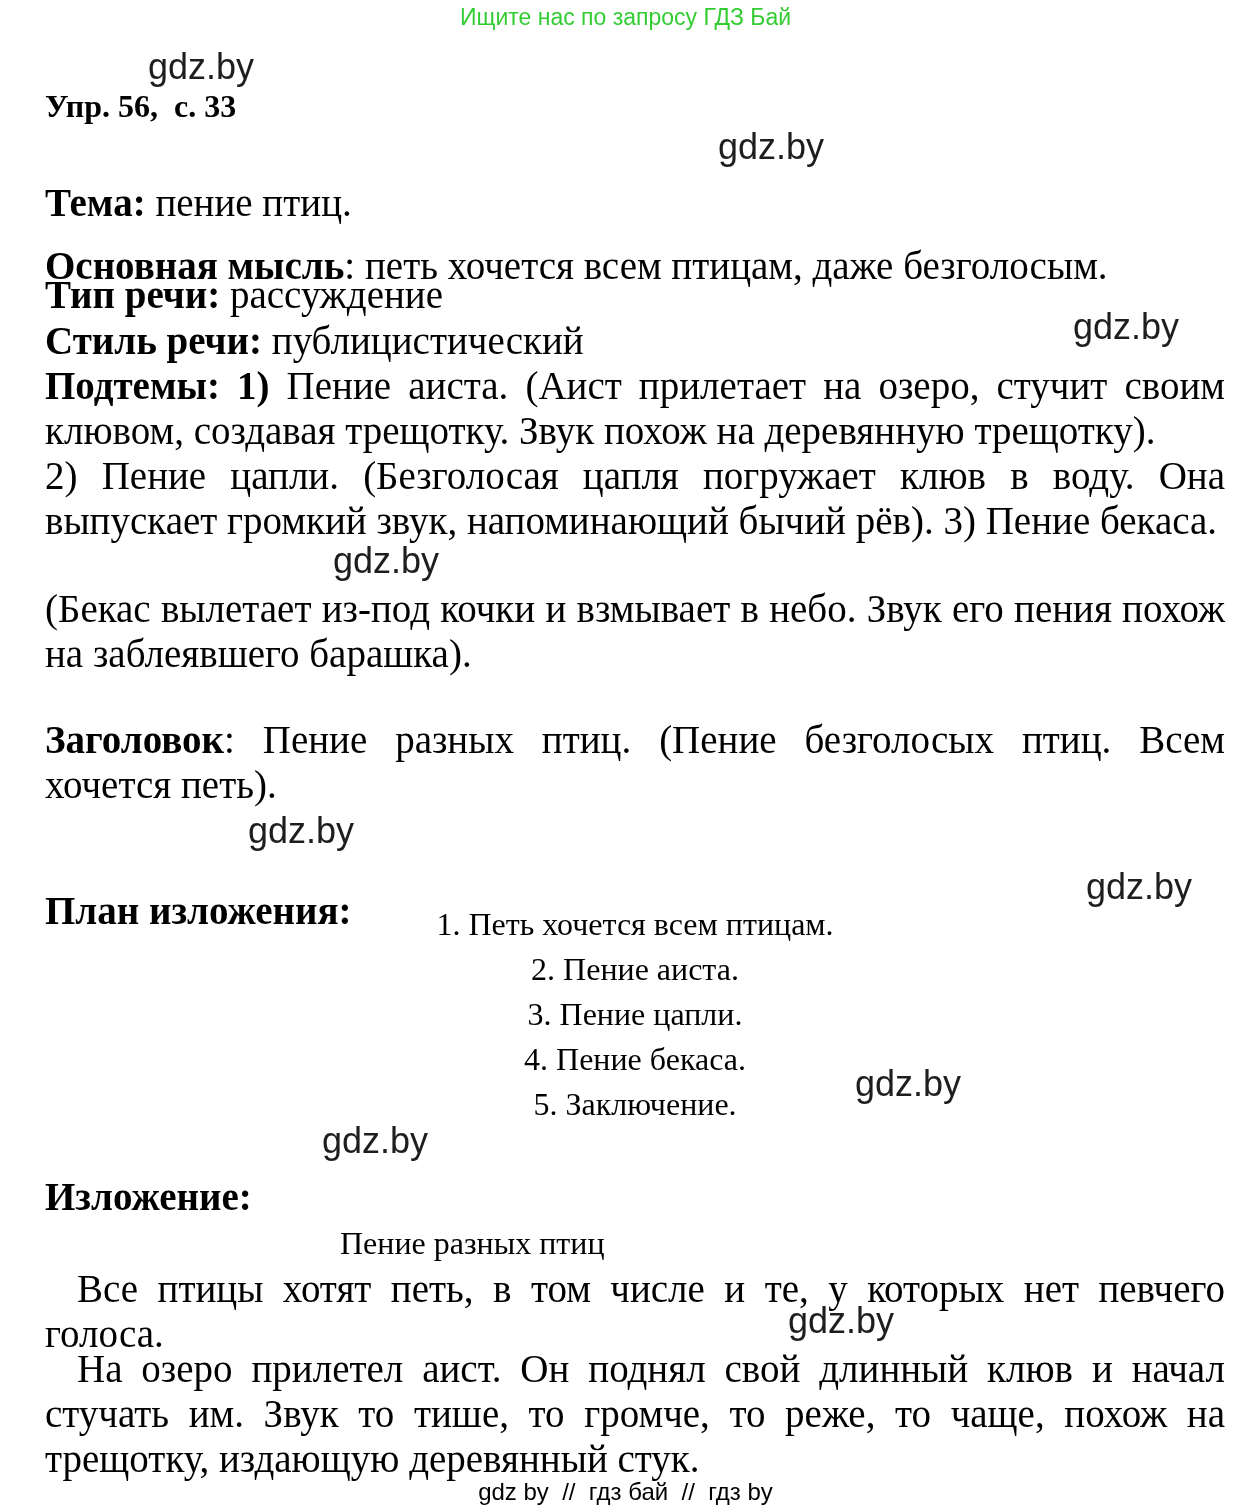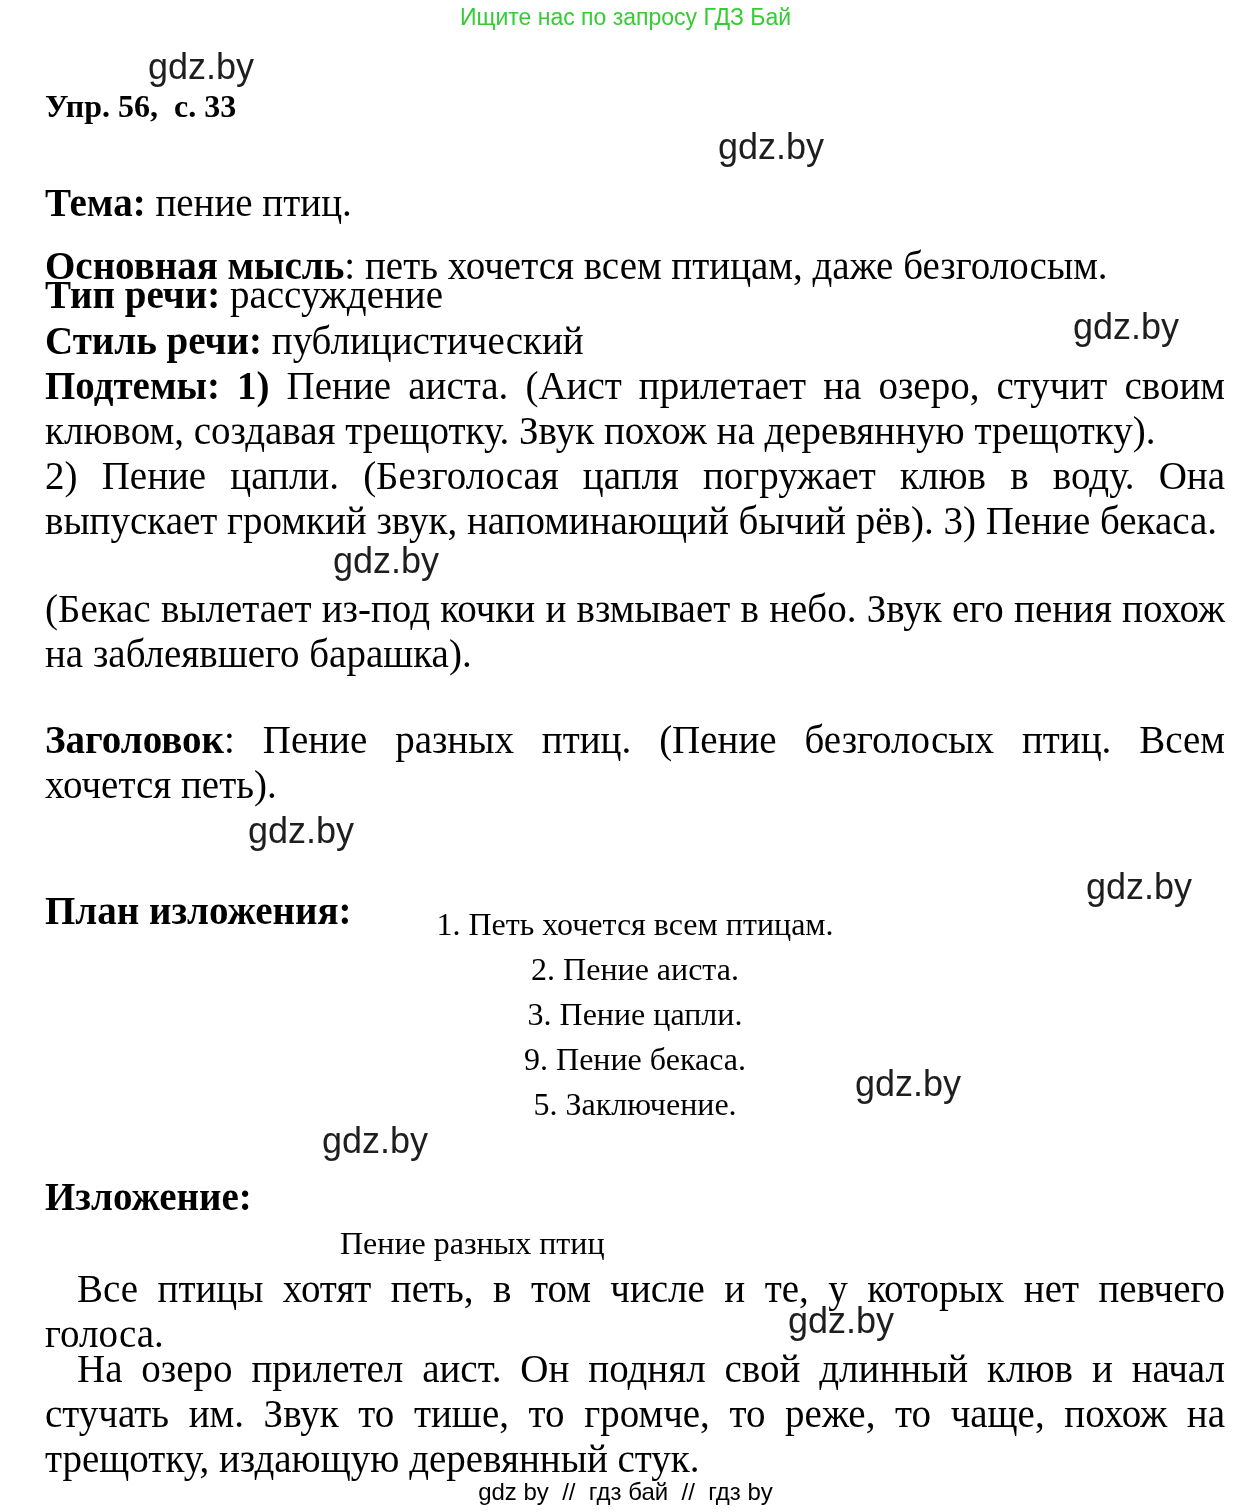--- a/index.html
+++ b/index.html
@@ -106,21 +106,21 @@
   <div class="para" style="top:717px;">
     <span class="b">Заголовок</span><span>: Пение разных птиц. (Пение безголосых птиц. Всем хочется петь).</span>
   </div>
 
   <div class="line b" style="top:856px;margin-top:32px;">План изложения:</div>
 
   <div class="plan-list">
     <div>1. Петь хочется всем птицам.</div>
     <div>2. Пение аиста.</div>
     <div>3. Пение цапли.</div>
-    <div>9. Пение бекаса.</div>
+    <div>4. Пение бекаса.</div>
     <div>5. Заключение.</div>
   </div>
 
   <div class="line b" style="top:1174px;">Изложение:</div>
 
   <div class="essay-title">Пение разных птиц</div>
 
   <div class="para indent" style="top:1266px;">Все птицы хотят петь, в том числе и те, у которых нет певчего голоса.</div>
   <div class="para indent" style="top:1346px;">На озеро прилетел аист. Он поднял свой длинный клюв и начал стучать им. Звук то тише, то громче, то реже, то чаще, похож на трещотку, издающую  деревянный стук.</div>
 

